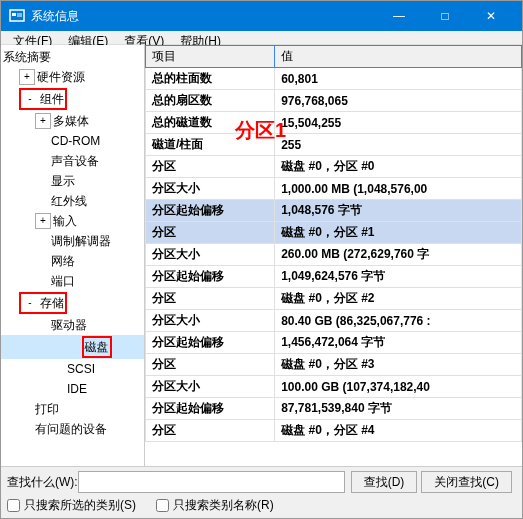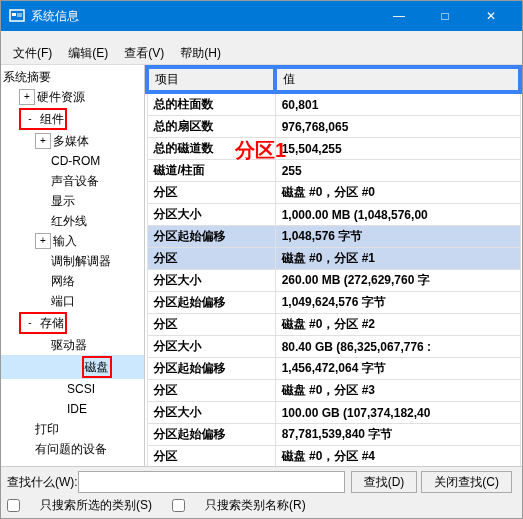--- a/index.html
+++ b/index.html
@@ -51,23 +51,23 @@
       align-items: center;
       justify-content: center;
       color: white;
       font-size: 12px;
       cursor: pointer;
       background: transparent;
       border: none;
     }
     .menu-bar {
       background: #f0f0f0;
-      height: 34px;
-      display: flex;
-      align-items: flex-end;
+      height: 14px;
+      display: flex;
+      align-items: flex-start;
       padding: 0 4px;
       flex-shrink: 0;
       border-bottom: 1px solid #ddd;
     }
     .menu-item {
       padding: 2px 8px;
       cursor: pointer;
       color: #000;
     }
     .main-content {
@@ -115,21 +115,21 @@
       overflow-y: auto;
       overflow-x: auto;
     }
     table.data-table {
       width: 100%;
       border-collapse: collapse;
       font-size: 12px;
     }
     table.data-table th {
       background: #f0f0f0;
-      border: 4px solid #3b82f6;
+      border: 1px solid #3b82f6;
       padding: 2px 6px;
       text-align: left;
       font-weight: normal;
       position: sticky;
       top: 0;
       z-index: 1;
     }
     table.data-table td {
       border: 1px solid #e0e0e0;
       padding: 2px 6px;
@@ -179,21 +179,21 @@
       font-size: 12px;
     }
     .checkbox-row {
       display: flex;
       align-items: center;
       gap: 20px;
     }
     .checkbox-item {
       display: flex;
       align-items: center;
-      gap: 20px;
+      gap: 4px;
     }
   </style>
 </head>
 <body>
 
 <div class="window">
 
   <div class="title-bar">
     <div class="title-bar-icon">
       <svg width="16" height="16" viewBox="0 0 16 16">

